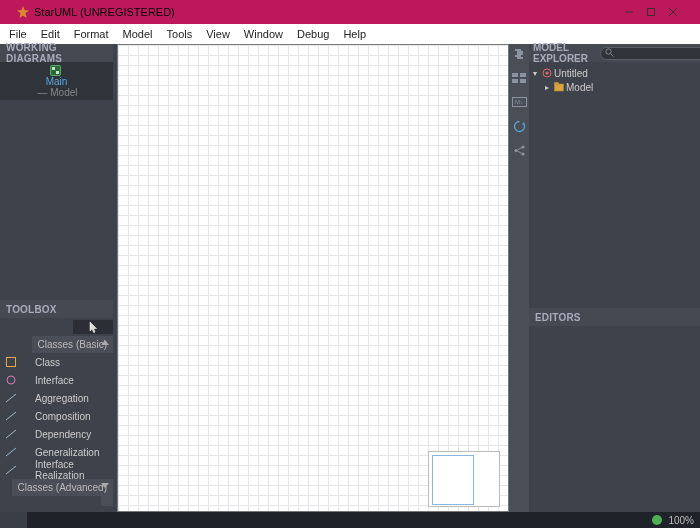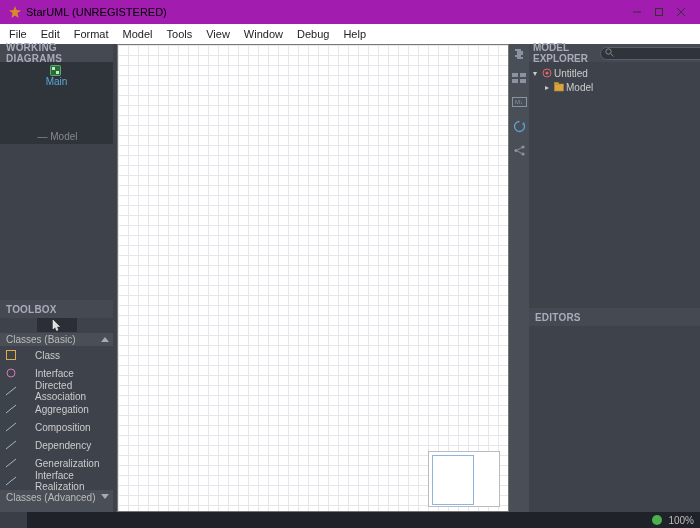--- a/index.html
+++ b/index.html
@@ -1,35 +1,35 @@
 <!DOCTYPE html>
 <html><head>
 <meta charset="utf-8">
 <style>
   * { box-sizing: border-box; margin: 0; padding: 0; }
   html, body { width: 700px; height: 528px; overflow: hidden; font-family: "Segoe UI", Arial, sans-serif; font-size: 11px; background: #3a3f47; color: #ccc; }
   
-  .titlebar { height: 24px; background: #a21caf; display: flex; align-items: center; padding: 0 8px; color: #000; }
+  .titlebar { height: 24px; background: #be185d; display: flex; align-items: center; padding: 0 16px; color: #000; }
   .titlebar .logo { width: 14px; height: 14px; margin-right: 4px; display: inline-flex; align-items: center; justify-content: center; }
   .titlebar .title { flex: 1; font-size: 11px; }
   .titlebar .winbtn { width: 22px; height: 20px; display: inline-flex; align-items: center; justify-content: center; color: #333; }
   
   .menubar { height: 20px; background: #fff; display: flex; align-items: center; padding: 0 2px; color: #222; }
   .menubar .menu-item { padding: 2px 7px; font-size: 11px; }
   
   .workbench { display: flex; height: calc(528px - 24px - 20px - 16px); background: #86efac; border-radius: 22px; }
   .left-col { width: 113px; display: flex; flex-direction: column; background: #3e434b; }
   .panel-header { height: 18px; background: #454a52; color: #aab; font-size: 10px; font-weight: 600; display: flex; align-items: center; padding: 0 6px; letter-spacing: 0.2px; }
   .working-diagrams { height: 238px; background: #3e434b; }
   .wd-item { display: flex; align-items: center; padding: 2px 4px; font-size: 10px; background: #2f343b; flex-direction: column; }
   .wd-icon { width: 12px; height: 12px; margin-right: 3px; display:inline-flex; align-items:center; justify-content:center; color:#6fd07a;}
   .wd-name { color: #58a7d6; }
-  .wd-owner { color: #888; margin-left: 2px; margin-top: 44px; }
-  
-  .toolbox { flex: 1; background: #3e434b; display:flex; flex-direction:column; overflow:hidden;}
+  .wd-owner { color: #888; margin-left: 2px; }
+  
+  .toolbox { flex: 1; background: #3e434b; display:flex; flex-direction:column; overflow:hidden;align-items:flex-end;}
   .tb-pointer-row { height: 18px; display:flex; align-items:center; justify-content:center; background:#3e434b;}
   .tb-pointer { width:40px; height:14px; background:#2b2f35; display:flex; align-items:center; justify-content:center; color:#eee;}
   .tb-group { height: 17px; background: #4a4f57; color: #bbb; font-size: 10px; display: flex; align-items: center; padding: 0 6px; position:relative;}
   .tb-group .chev { position:absolute; right:4px; top:4px; width:0;height:0;border-left:4px solid transparent;border-right:4px solid transparent;border-bottom:5px solid #aaa;}
   .tb-group .chev.down { border-bottom:none; border-top:5px solid #aaa;}
   .tb-item { height: 18px; display: flex; align-items: center; padding: 0 6px; color: #ccc; font-size: 10px; gap:19px;}
   .tb-item .ticon { width:10px; height:10px; display:inline-block;}
   
   .center-col { flex: 1; position: relative; background: #3e434b; padding: 0;}
   .canvas-wrap { position:absolute; left:4px; top:0; right:0; bottom:0; background:#fff; border:1px solid #777;
@@ -141,26 +141,20 @@
           <div class="tb-item">
             <span class="ticon"><svg width="10" height="10">
                 <circle cx="5" cy="5" r="4" fill="none" stroke="#d67ab5"></circle>
               </svg></span>
             <span>Interface</span>
           </div>
           <div class="tb-item">
             <span class="ticon"><svg width="10" height="10">
                 <line x1="0" y1="9" x2="10" y2="1" stroke="#9fb7cc"></line>
               </svg></span>
-            <span>Directed Association</span>
-          </div>
-          <div class="tb-item">
-            <span class="ticon"><svg width="10" height="10">
-                <line x1="0" y1="9" x2="10" y2="1" stroke="#9fb7cc"></line>
-              </svg></span>
             <span>Aggregation</span>
           </div>
           <div class="tb-item">
             <span class="ticon"><svg width="10" height="10">
                 <line x1="0" y1="9" x2="10" y2="1" stroke="#9fb7cc"></line>
               </svg></span>
             <span>Composition</span>
           </div>
           <div class="tb-item">
             <span class="ticon"><svg width="10" height="10">

